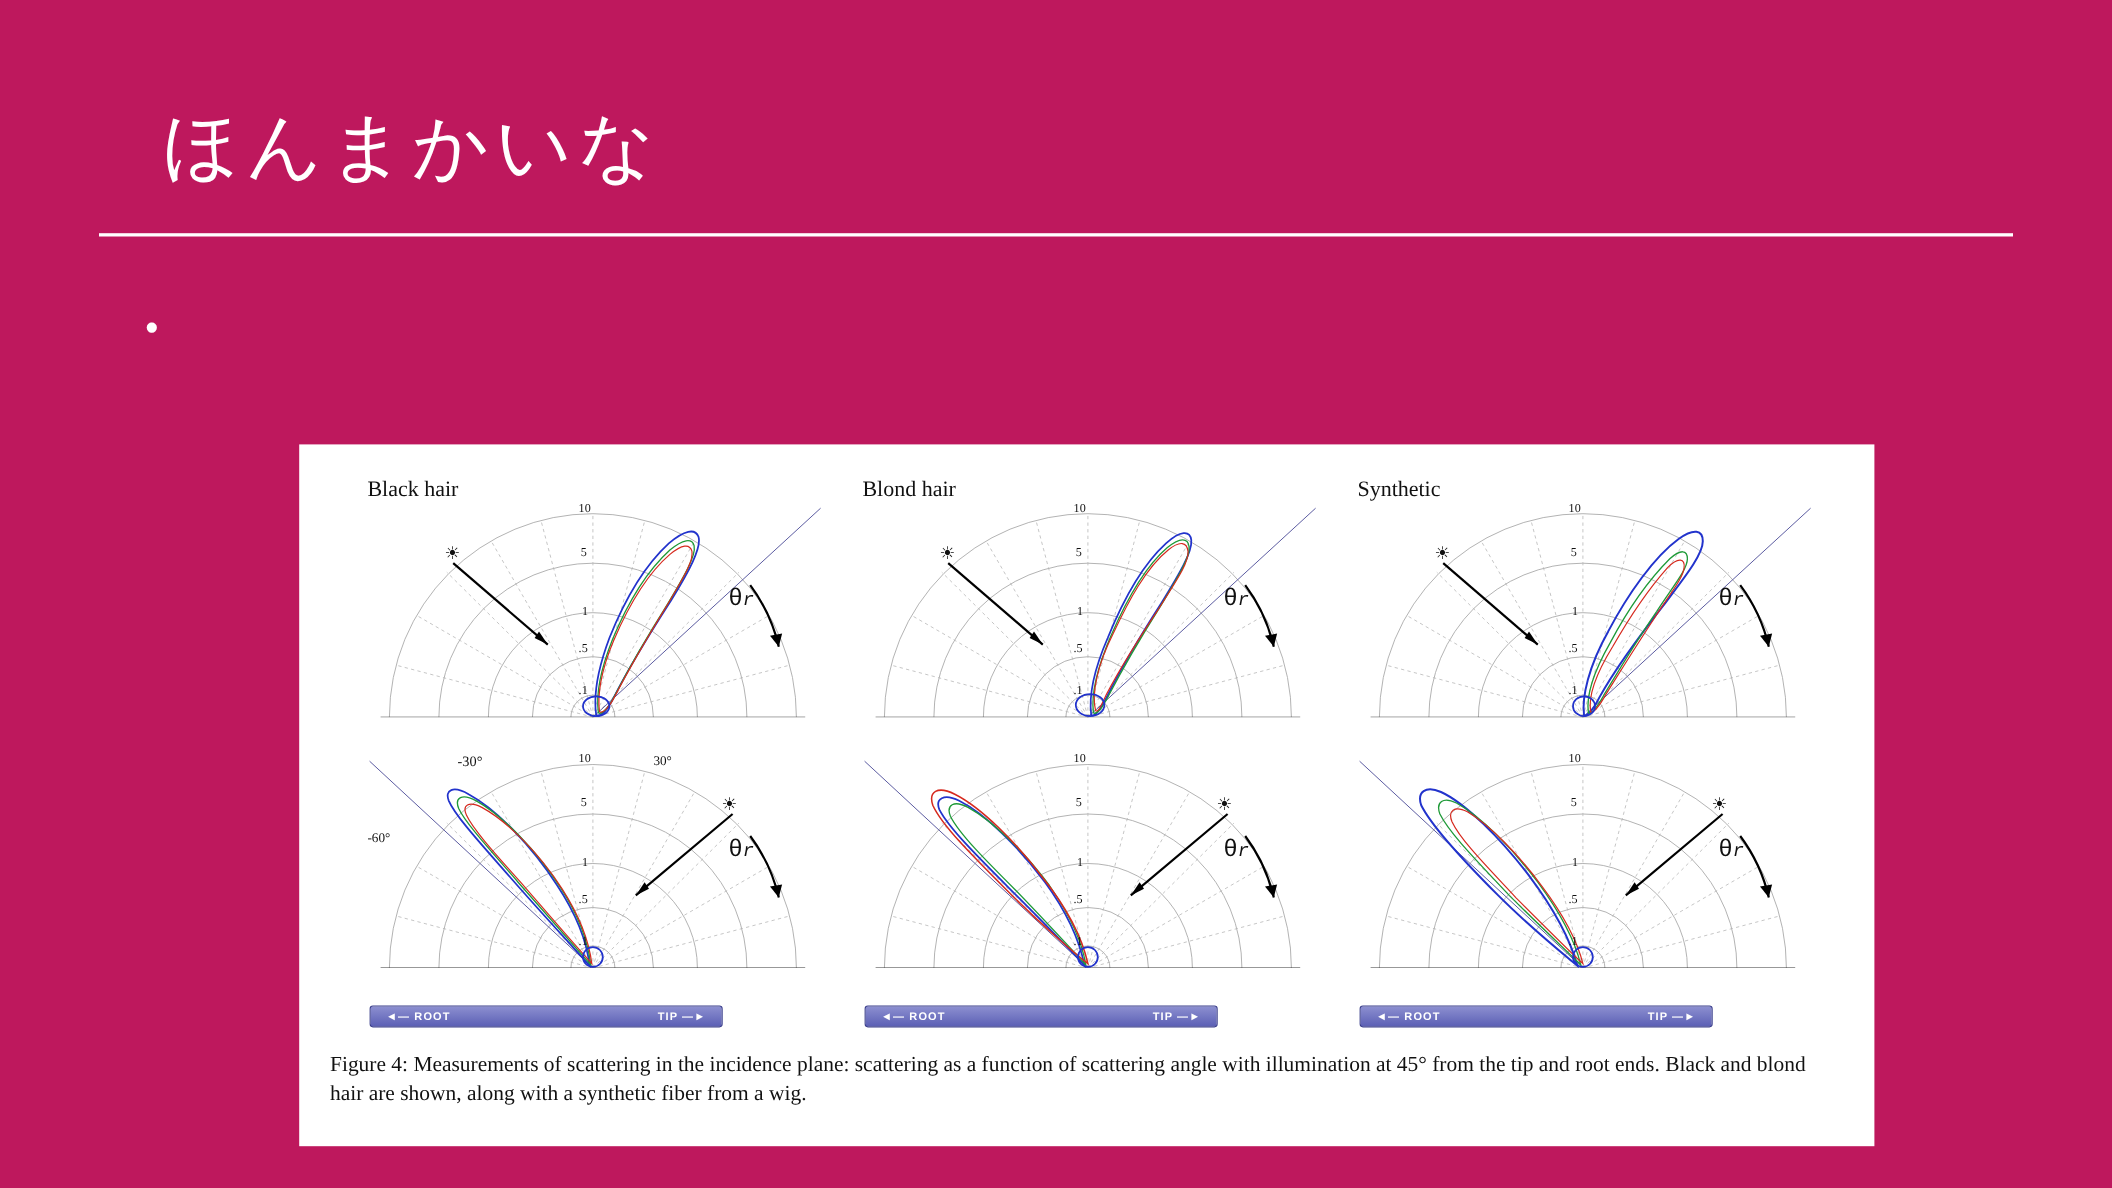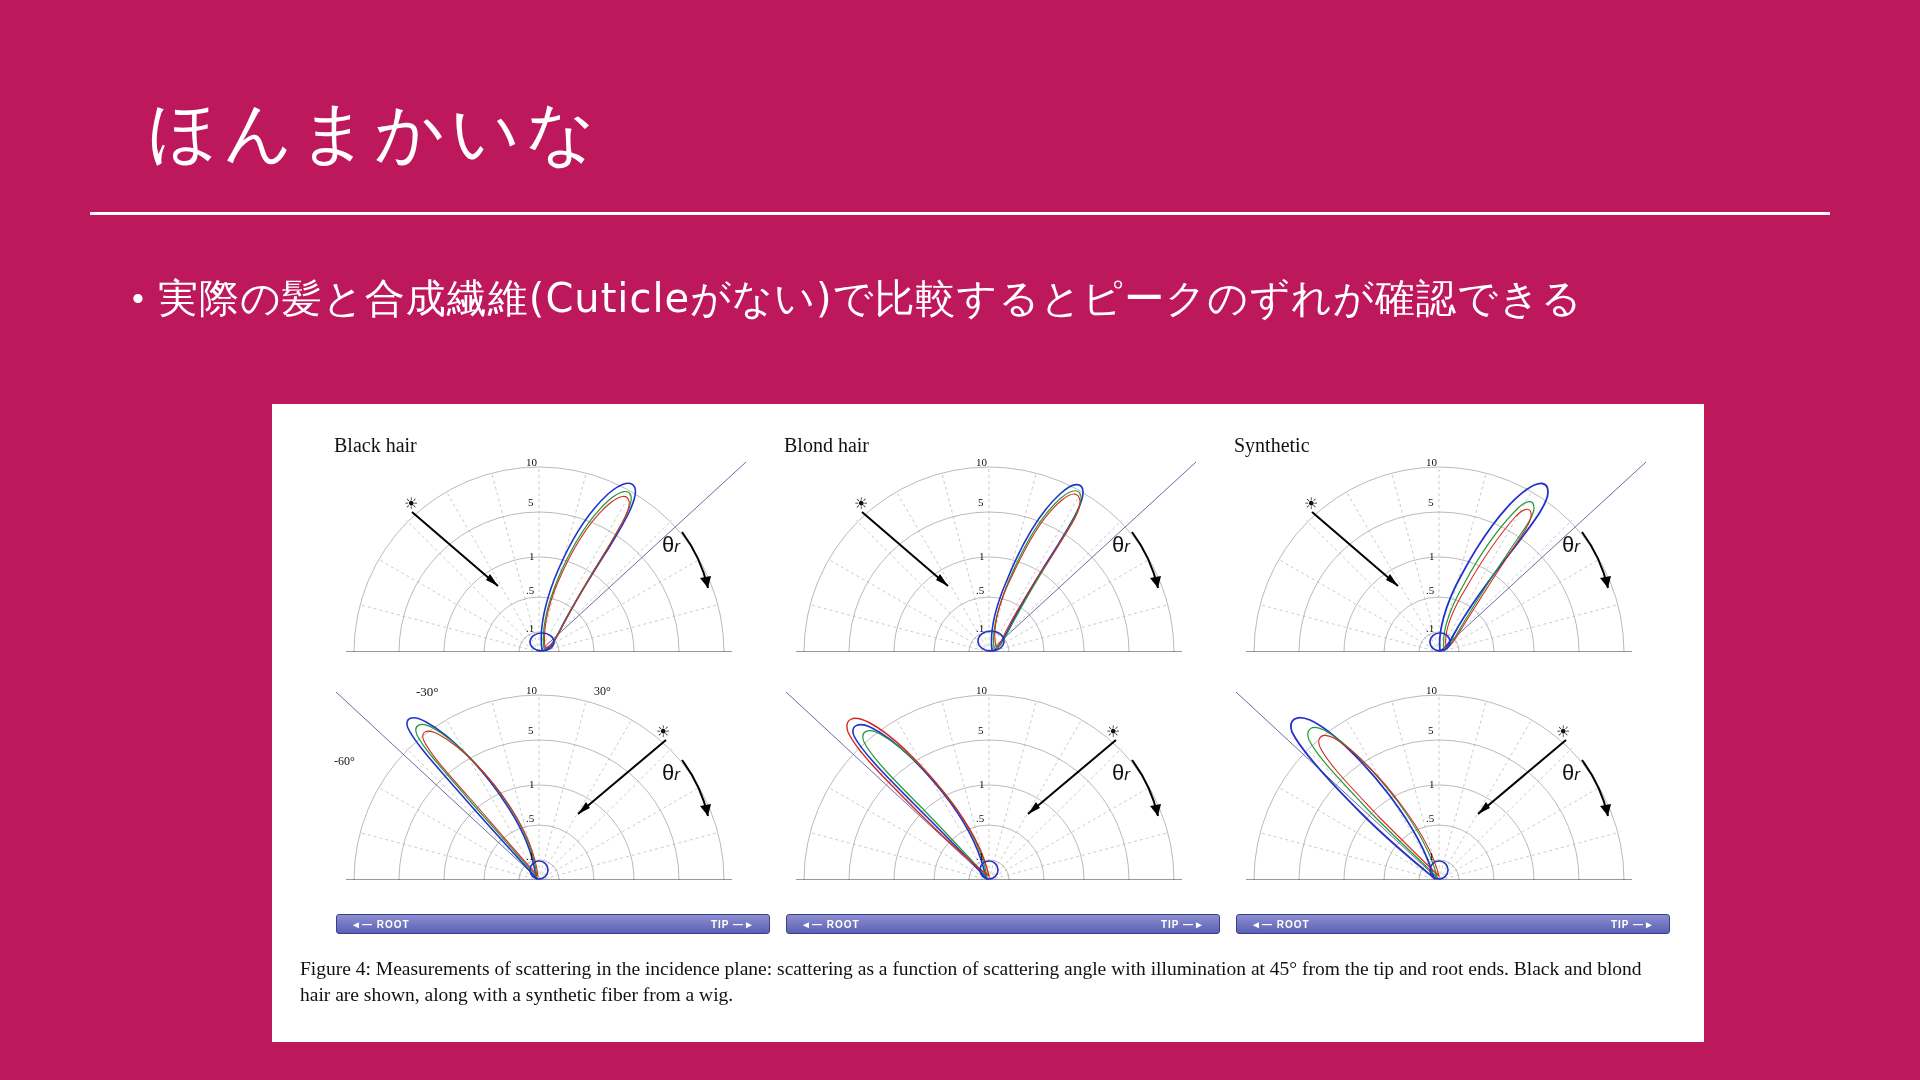--- a/index.html
+++ b/index.html
@@ -104,21 +104,21 @@
     height: 222px;
     overflow: hidden;
   }
   .plot.top { top: 24px; }
   .plot.bottom { top: 252px; }
 
   .rootTipBar {
     position: absolute;
     left: 10px;
     top: 484px;
-    width: 434px;
+    width: 321px;
     height: 20px;
     background: linear-gradient(#8c8fd0, #5c60b5);
     border: 1px solid #3a3e8c;
     border-radius: 3px;
     box-sizing: border-box;
     color: #ffffff;
     font-size: 10px;
     font-weight: bold;
     letter-spacing: 1px;
     display: flex;
@@ -132,21 +132,21 @@
     left: 28px;
     top: 552px;
     width: 1370px;
     font-family: "Liberation Serif", serif;
     font-size: 19.5px;
     line-height: 26px;
     color: #111111;
   }
   .theta {
     position: absolute;
-    font-family: Liberation Sans, sans-serif;
+    font-family: Liberation Mono, monospace;
     font-size: 22px;
     color: #111111;
   }
   .theta i { font-style: italic; font-size: 17px; }
   .sun {
     position: absolute;
     font-size: 16px;
     color: #111111;
     line-height: 1;
   }
@@ -161,21 +161,20 @@
 </head>
 <body>
 
 <div class="slide">
 
   <div class="slide-title">ほんまかいな</div>
   <div class="title-rule"></div>
 
   <div class="bullet-row">
     <span class="bullet-dot">•</span>
-    <span class="bullet-text">実際の髪と合成繊維(Cuticleがない)で比較するとピークのずれが確認できる</span>
   </div>
 
   <div class="figure-card">
     <div class="figure-inner">
       <div class="panel-grid">
 
         <div class="col c0">
           <div class="col-label">Black hair</div>
 
           <div class="plot top">

